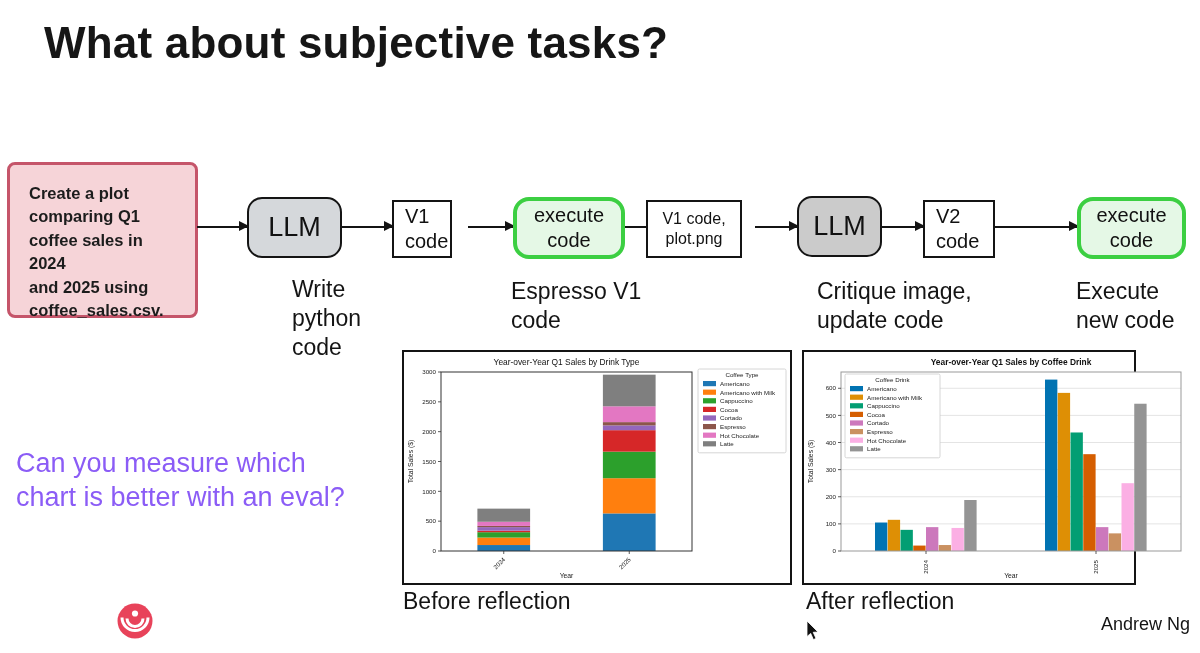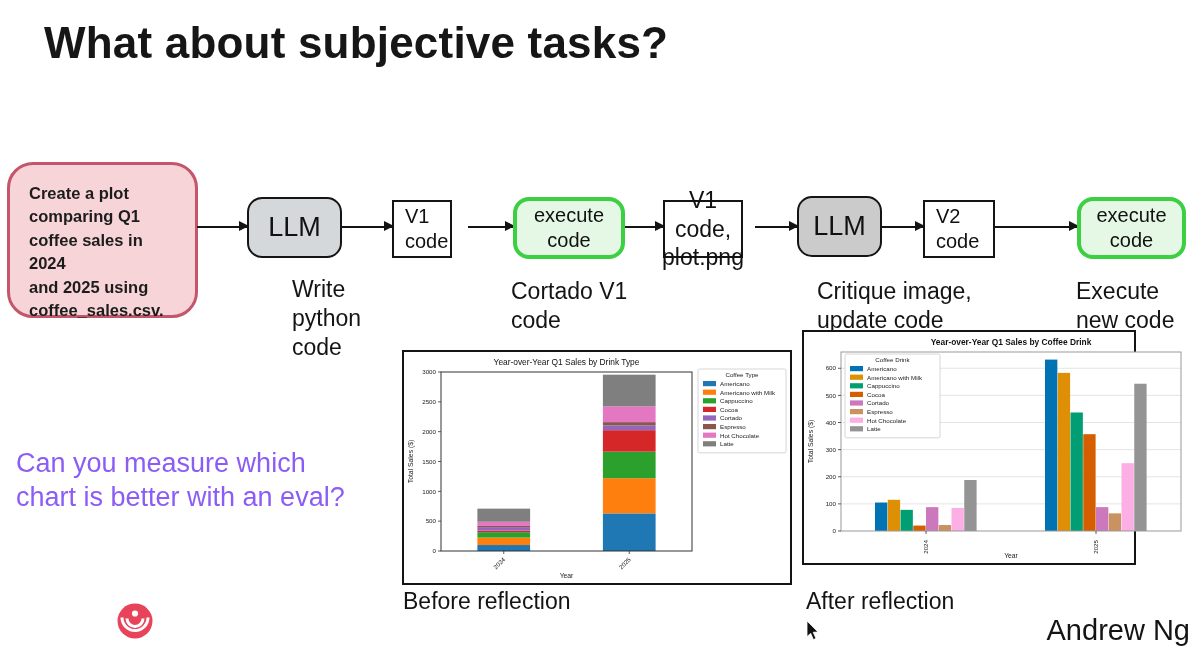--- a/index.html
+++ b/index.html
@@ -8,21 +8,21 @@
     background:#ffffff;color:#111;
     font-family:"Liberation Sans", sans-serif;
   }
   .abs{position:absolute;}
   .slide-title{
     left:44px;top:18px;font-size:44px;font-weight:bold;color:#161616;
     letter-spacing:0.2px;
   }
   .prompt-box{
     left:7px;top:162px;width:191px;height:156px;box-sizing:border-box;
-    background:#f6d4d8;border:3px solid #c5556a;border-radius:26px;
+    background:#f6d4d8;border:3px solid #c5556a;border-radius:8px;
     padding:17px 12px 0 19px;font-size:16.5px;font-weight:bold;line-height:1.42;
     color:#1c1c1c;white-space:pre-line;
   }
   .node{
     box-sizing:border-box;display:flex;align-items:center;justify-content:center;
     background:#fff;border:2.5px solid #141414;font-size:20px;color:#111;
     white-space:pre-line;text-align:center;line-height:1.25;
   }
   .node-llm{background:#d5d8db;border-radius:15px;font-size:27px;}
   .node-llm2{background:#cbcbcb;}
@@ -31,21 +31,21 @@
   .arrow{height:0;border-top:2.6px solid #141414;}
   .arrow::after{
     content:"";position:absolute;right:-2px;top:-7px;width:0;height:0;
     border-left:10px solid #141414;border-top:5.6px solid transparent;border-bottom:5.6px solid transparent;
   }
   .step-label{font-size:23px;line-height:1.26;color:#141414;white-space:pre-line;}
   .question{left:16px;top:447px;font-size:27px;line-height:1.25;color:#8b5cf6;white-space:pre-line;}
   .chart-frame{box-sizing:border-box;border:2.5px solid #141414;background:#fff;}
   .chart-frame svg{display:block;}
   .chart-caption{font-size:23px;color:#141414;}
-  .author{left:1010px;top:614px;width:180px;text-align:right;font-size:29px;color:#141414;}
+  .author{left:1010px;top:614px;width:180px;text-align:right;font-size:18px;color:#141414;}
   .logo{left:30px;top:600px;display:flex;align-items:center;gap:7px;flex-direction:column;}
   .logo-text{font-size:26px;font-weight:bold;color:#e8435a;letter-spacing:0.2px;}
   .cursor{left:806px;top:621px;}
 </style>
 </head>
 <body>
 
 <div class="abs slide-title">What about subjective tasks?</div>
 
 <div class="abs prompt-box">Create a plot
@@ -60,32 +60,32 @@
 <div class="abs arrow" style="left:625px;top:226px;width:38px;"></div>
 <div class="abs arrow" style="left:755px;top:226px;width:42px;"></div>
 <div class="abs arrow" style="left:882px;top:226px;width:41px;"></div>
 <div class="abs arrow" style="left:995px;top:226px;width:82px;"></div>
 
 <div class="abs node node-llm" style="left:247px;top:197px;width:95px;height:61px;">LLM</div>
 <div class="abs node node-left" style="left:392px;top:200px;width:60px;height:58px;">V1
 code</div>
 <div class="abs node node-exec" style="left:513px;top:197px;width:112px;height:62px;">execute
 code</div>
-<div class="abs node" style="left:663px;top:200px;width:80px;height:58px;font-size:23px;">V1 code,
+<div class="abs node" style="left:646px;top:200px;width:96px;height:58px;font-size:16px;">V1 code,
 plot.png</div>
 <div class="abs node node-llm node-llm2" style="left:797px;top:196px;width:85px;height:61px;">LLM</div>
 <div class="abs node node-left" style="left:923px;top:200px;width:72px;height:58px;">V2
 code</div>
 <div class="abs node node-exec" style="left:1077px;top:197px;width:109px;height:62px;">execute
 code</div>
 
 <div class="abs step-label" style="left:246px;top:275px;margin-left:46px;">Write
 python
 code</div>
-<div class="abs step-label" style="left:511px;top:277px;">Cortado V1
+<div class="abs step-label" style="left:511px;top:277px;">Espresso V1
 code</div>
 <div class="abs step-label" style="left:779px;top:277px;margin-left:38px;">Critique image,
 update code</div>
 <div class="abs step-label" style="left:1076px;top:277px;">Execute
 new code</div>
 
 <div class="abs question">Can you measure which
 chart is better with an eval?</div>
 
 <div class="abs chart-frame" style="left:402px;top:350px;width:390px;height:235px;">
@@ -142,21 +142,21 @@
       <rect x="299" y="63.4" width="13" height="5.2" fill="#9467bd"></rect>
       <text x="316" y="68.4" font-size="6.2" fill="#222">Cortado</text>
       <rect x="299" y="72" width="13" height="5.2" fill="#8c564b"></rect>
       <text x="316" y="77" font-size="6.2" fill="#222">Espresso</text>
       <rect x="299" y="80.6" width="13" height="5.2" fill="#e377c2"></rect>
       <text x="316" y="85.6" font-size="6.2" fill="#222">Hot Chocolate</text>
       <rect x="299" y="89.19999999999999" width="13" height="5.2" fill="#7f7f7f"></rect>
       <text x="316" y="94.19999999999999" font-size="6.2" fill="#222">Latte</text>
     </svg>
 </div>
-<div class="abs chart-frame" style="left:802px;top:330px;width:334px;height:235px;">
+<div class="abs chart-frame" style="left:802px;top:350px;width:334px;height:235px;">
   <svg width="388" height="230" viewBox="0 0 388 230">
       <rect x="37" y="20" width="340" height="179" fill="#ffffff"></rect>
       <line x1="37" y1="171.87878787878788" x2="377" y2="171.87878787878788" stroke="#e1e1e1" stroke-width="0.9"></line>
       <line x1="37" y1="144.75757575757575" x2="377" y2="144.75757575757575" stroke="#e1e1e1" stroke-width="0.9"></line>
       <line x1="37" y1="117.63636363636364" x2="377" y2="117.63636363636364" stroke="#e1e1e1" stroke-width="0.9"></line>
       <line x1="37" y1="90.51515151515152" x2="377" y2="90.51515151515152" stroke="#e1e1e1" stroke-width="0.9"></line>
       <line x1="37" y1="63.393939393939405" x2="377" y2="63.393939393939405" stroke="#e1e1e1" stroke-width="0.9"></line>
       <line x1="37" y1="36.27272727272728" x2="377" y2="36.27272727272728" stroke="#e1e1e1" stroke-width="0.9"></line>
       <rect x="71" y="170.52272727272728" width="12.35" height="28.47727272727272" fill="#0173b2"></rect>
       <rect x="83.75" y="167.81060606060606" width="12.35" height="31.189393939393938" fill="#de8f05"></rect>

